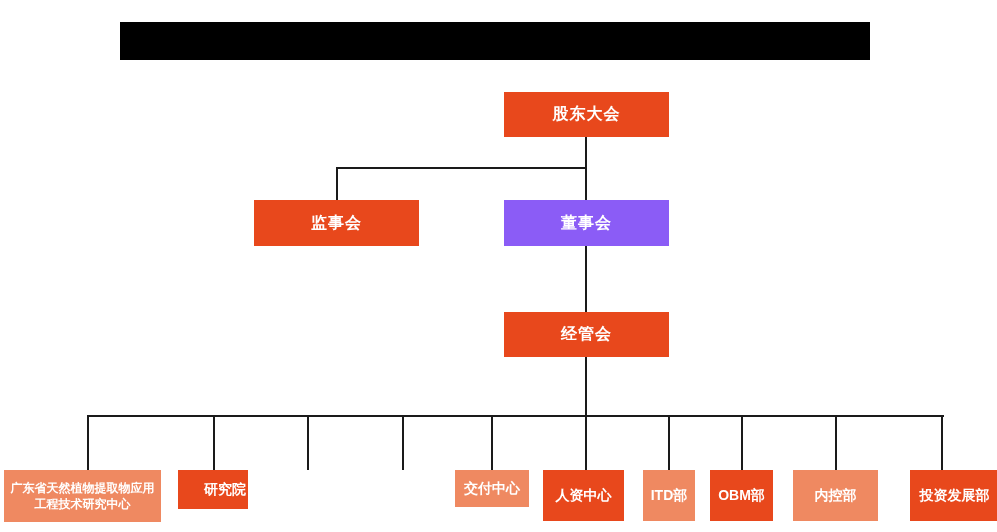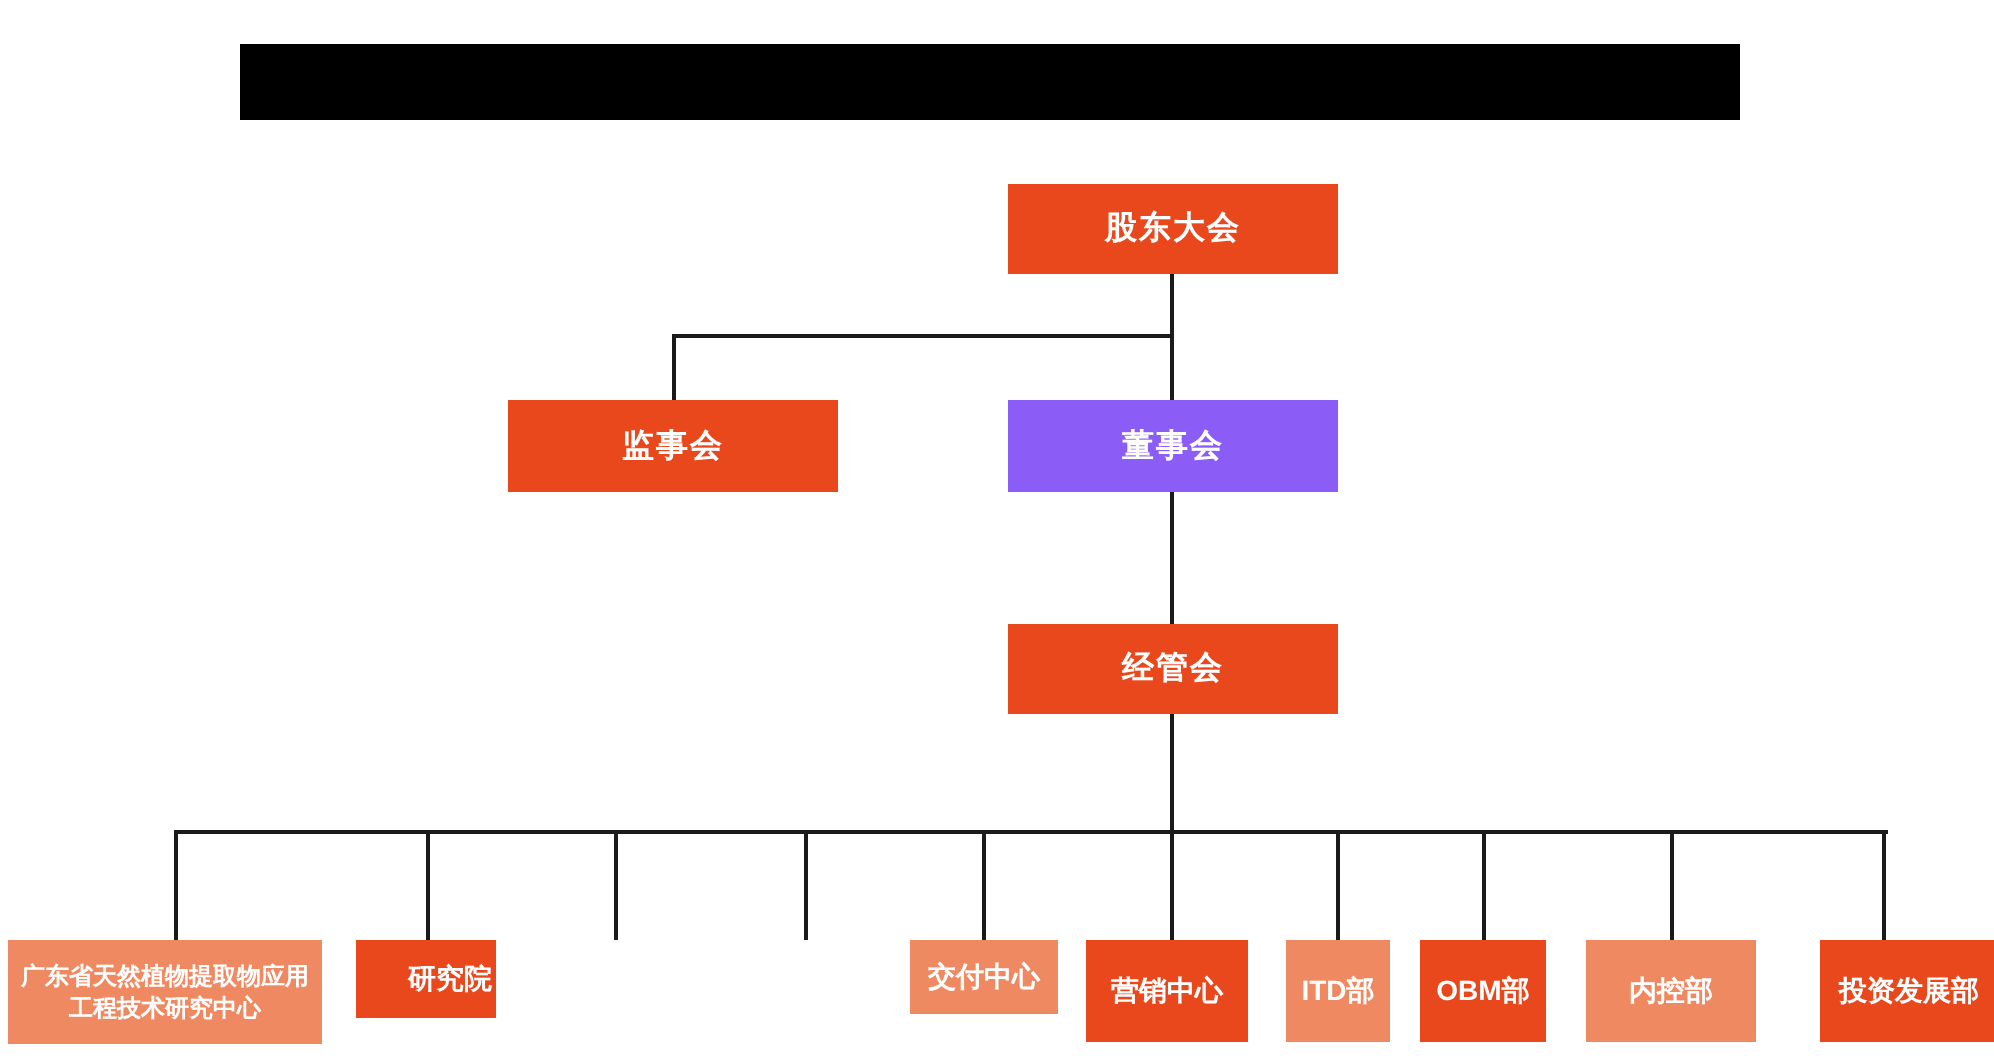--- a/index.html
+++ b/index.html
@@ -66,21 +66,21 @@
   <div class="node node-dept node-dept-small" style="left: 4px; top: 470px; width: 157px; height: 52px; background: rgb(239, 137, 97);">
     <span>广东省天然植物提取物应用工程技术研究中心</span>
   </div>
   <div class="node node-dept" style="left: 178px; top: 470px; width: 70px; height: 39px; background: rgb(232, 72, 28); padding-left: 24px;">
     <span>研究院</span>
   </div>
   <div class="node node-dept" style="left: 455px; top: 470px; width: 74px; height: 37px; background: rgb(239, 137, 97); text-align: right;">
     <span>交付中心</span>
   </div>
   <div class="node node-dept" style="left: 543px; top: 470px; width: 81px; height: 51px; background: rgb(232, 72, 28);">
-    <span>营销中心</span>
+    <span>人资中心</span>
   </div>
   <div class="node node-dept" style="left: 643px; top: 470px; width: 52px; height: 51px; background: rgb(239, 137, 97);">
     <span>ITD部</span>
   </div>
   <div class="node node-dept" style="left: 710px; top: 470px; width: 63px; height: 51px; background: rgb(232, 72, 28);">
     <span>OBM部</span>
   </div>
   <div class="node node-dept" style="left: 793px; top: 470px; width: 85px; height: 51px; background: rgb(239, 137, 97);">
     <span>内控部</span>
   </div>

